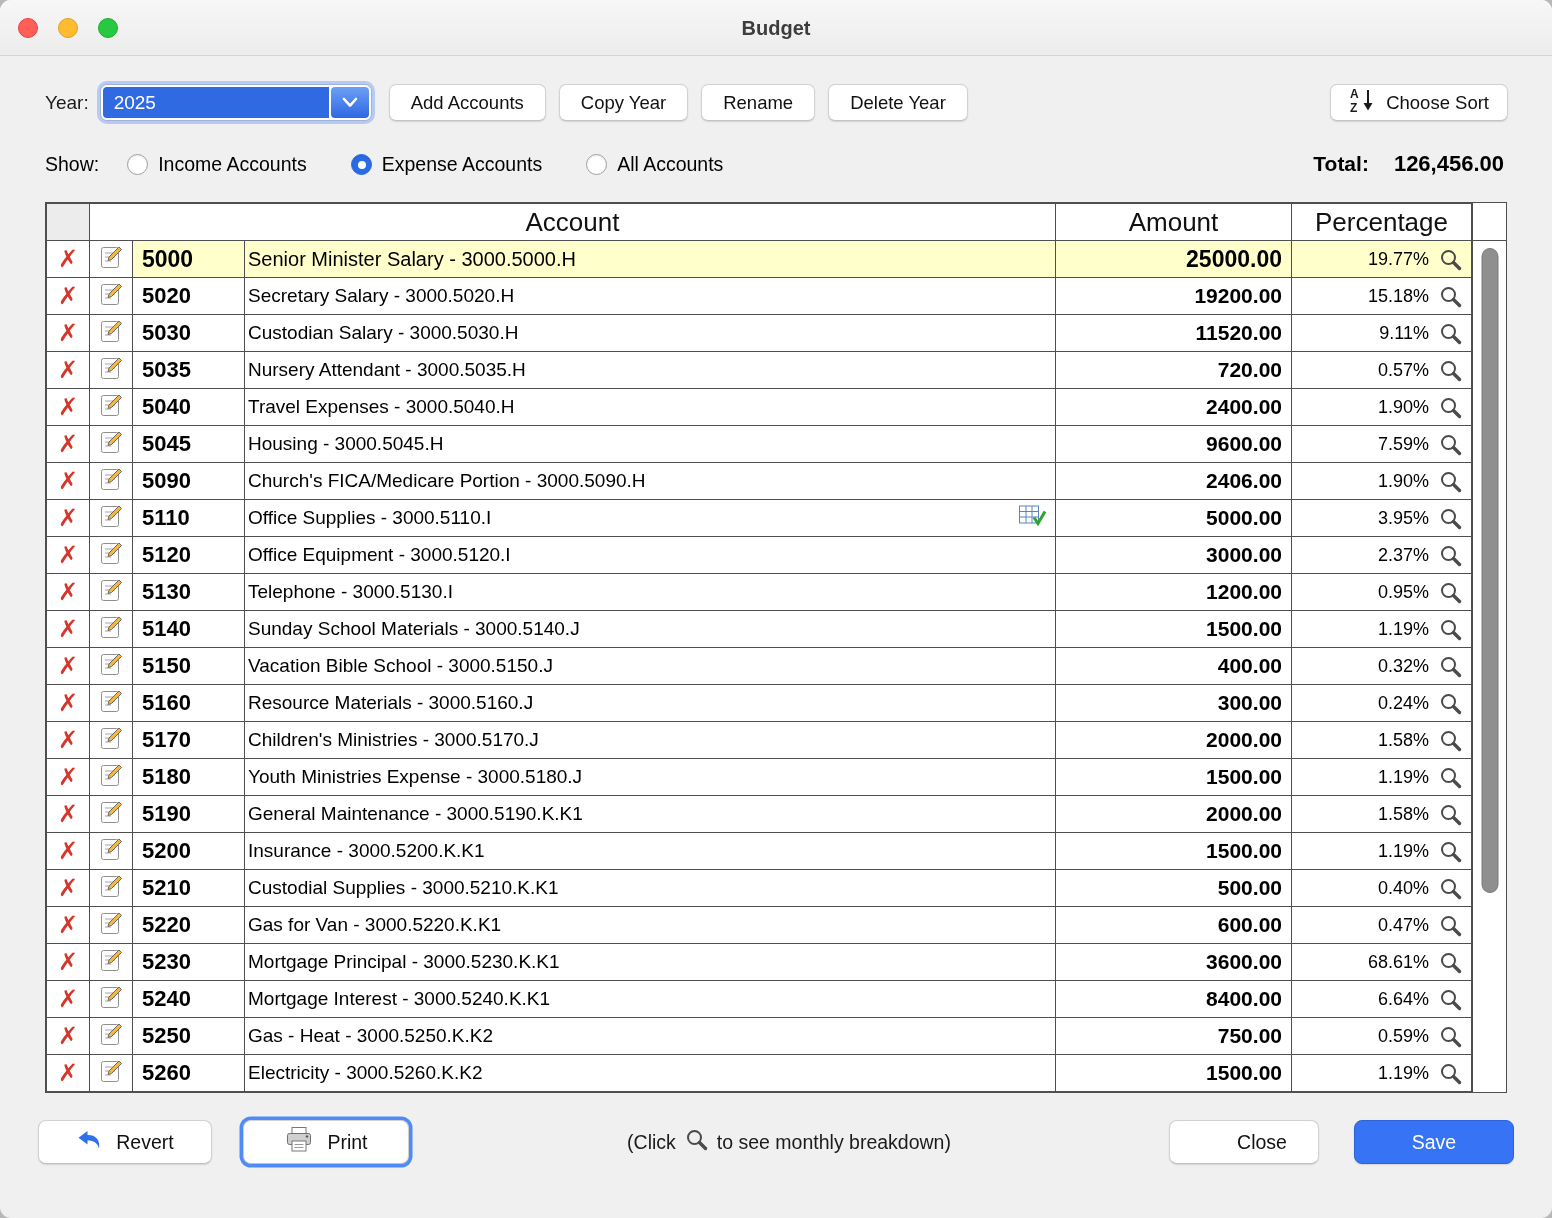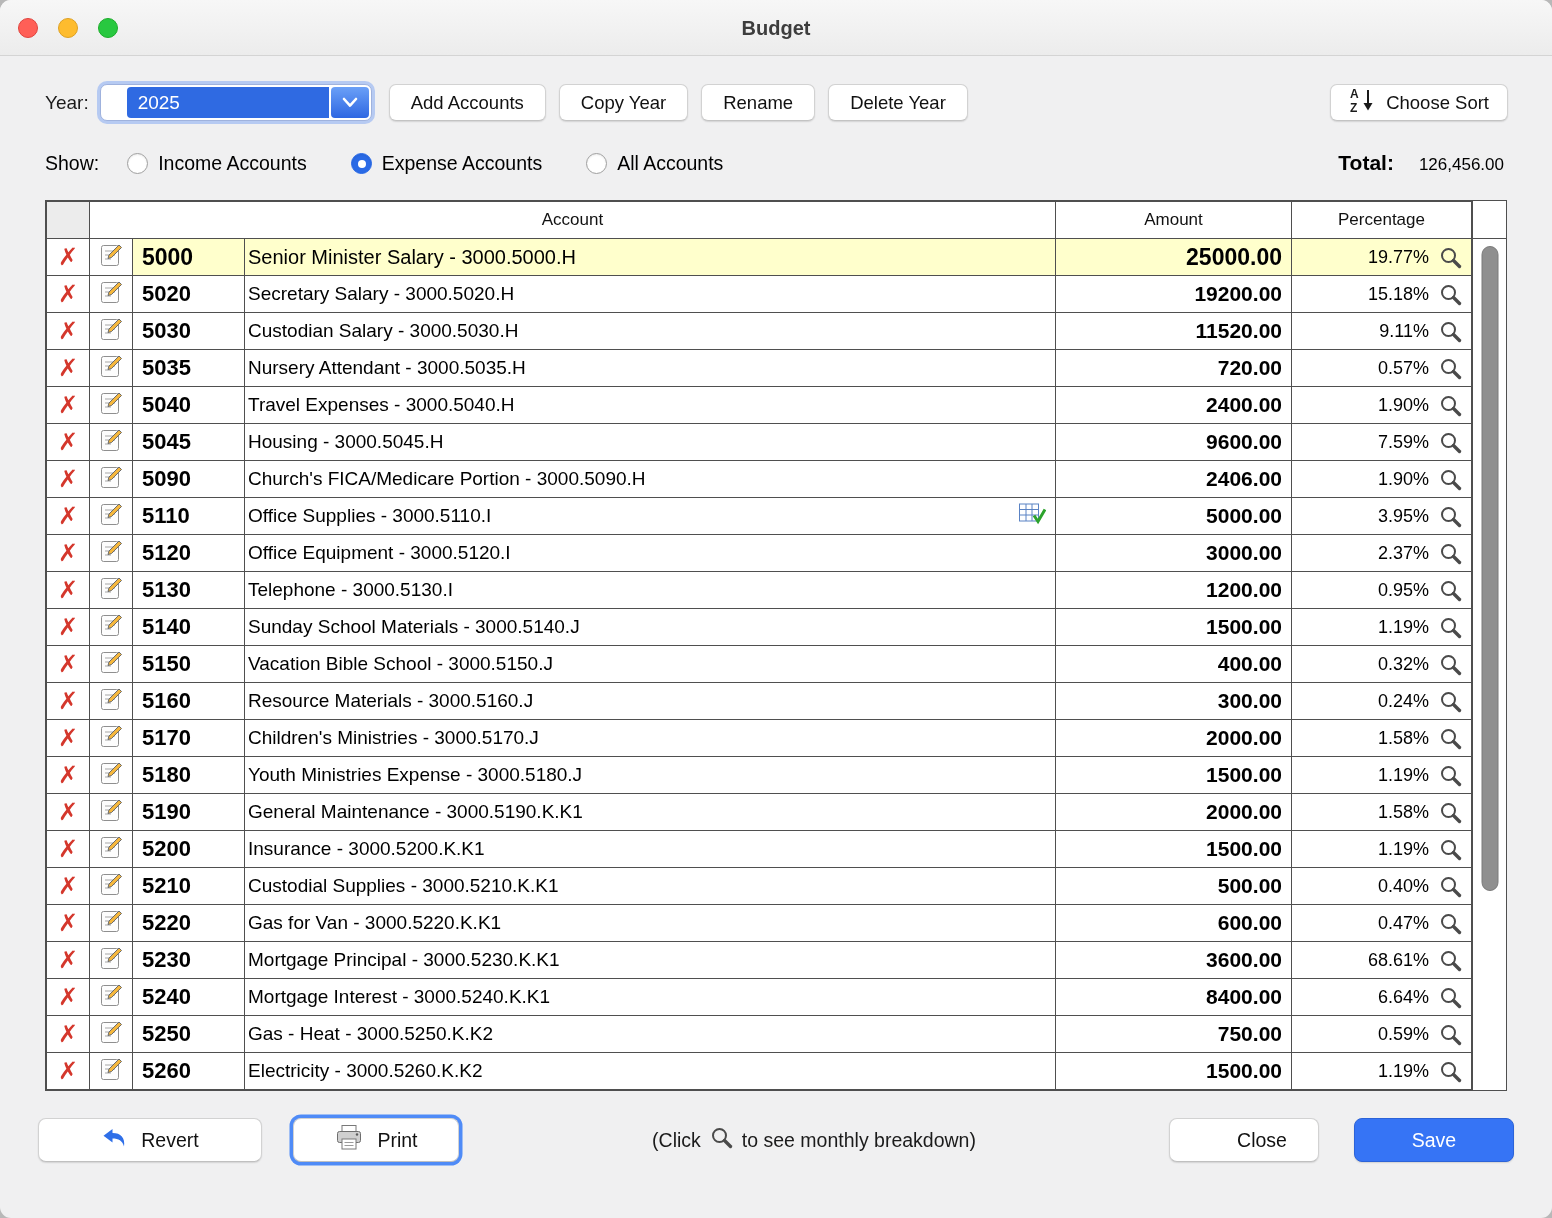--- a/index.html
+++ b/index.html
@@ -11,44 +11,44 @@
   .traffic { position:absolute; left:18px; top:18px; display:flex; gap:20px; }
   .light { width:20px; height:20px; border-radius:50%; display:inline-block; }
   .light.red { background:#ff5f57; border:1px solid #e0443e; }
   .light.yellow { background:#febc2e; border:1px solid #dea123; }
   .light.green { background:#28c840; border:1px solid #1dad2b; }
   .win-title { position:absolute; left:0; right:0; top:0; height:56px; display:flex; align-items:center; justify-content:center; font-size:20px; font-weight:bold; color:#3d3d3d; }
 
   
   .toolbar { display:flex; align-items:center; padding:28px 44px 0 45px; }
   .year-label { font-size:19px; color:#1b1b1b; margin-right:11px; }
-  .combo { display:flex; align-items:stretch; width:272px; height:37px; background:#fff; border:1px solid #9fb2dd; border-radius:7px; box-shadow:0 0 0 3px rgba(110,155,245,.45); overflow:hidden; cursor:default;padding-left:24px; }
+  .combo { display:flex; align-items:stretch; width:272px; height:37px; background:#fff; border:1px solid #9fb2dd; border-radius:7px; box-shadow:0 0 0 3px rgba(110,155,245,.45); overflow:hidden; cursor:default; }
   .combo-value { flex:1; margin:2px 0 2px 2px; background:#2f6ae2; border-radius:4px 0 0 4px; color:#fff; font-size:19px; display:flex; align-items:center; padding-left:11px; }
   .combo-btn { width:38px; margin:2px; border-radius:4px; background:linear-gradient(#6ba0f7,#2e67e2); display:flex; align-items:center; justify-content:center; }
   .btn { background:#fff; border:1px solid #d2d2d2; border-bottom-color:#c3c3c3; border-radius:7px; height:37px; padding:0 21px; font-size:18.5px; color:#111; box-shadow:0 1px 1.5px rgba(0,0,0,.12); margin-left:13px; display:inline-flex; align-items:center; cursor:default; font-family:inherit; }
   .btn.first { margin-left:17px; }
   .sort-btn { margin-left:auto; display:flex; align-items:center; gap:11px; padding:0 18px; }
 
   
   .show-row { display:flex; align-items:center; padding:30px 48px 0 45px; }
   .show-label { font-size:19.5px; margin-right:28px; }
   .radio-group { display:flex; align-items:center; }
   .radio-option { display:flex; align-items:center; gap:10px; margin-right:44px; font-size:19.5px; cursor:default; }
   .radio-icon { width:21px; height:21px; border-radius:50%; background:#fff; border:1px solid #9f9f9f; box-shadow:inset 0 1px 2px rgba(0,0,0,.08); display:inline-block; position:relative; flex:none; }
   .radio-icon.checked { background:#2a6ae6; border-color:#2a6ae6; }
   .radio-icon.checked::after { content:""; position:absolute; left:6.5px; top:6.5px; width:8px; height:8px; border-radius:50%; background:#fff; }
   .totals { margin-left:auto; display:flex; align-items:baseline; gap:25px; }
   .total-label { font-size:21px; font-weight:bold; }
-  .total-value { font-size:17px; font-weight:normal; }
+  .total-value { font-size:22px; font-weight:bold; }
 
   
   .table-wrap { margin:25px 45px 0 45px; position:relative; border:1px solid #4f4f4f; background:#fff; padding-right:34px; }
   table { width:100%; border-collapse:collapse; table-layout:fixed; }
   th, td { border:1px solid #4f4f4f; height:37px; overflow:hidden; white-space:nowrap; }
-  th { font-weight:normal; font-size:17px; color:#111; background:#fff; }
+  th { font-weight:normal; font-size:26px; color:#111; background:#fff; }
   th.h-blank { background:#ececec; }
   td.c-del { text-align:center; background:#fff; }
   .del { color:#d4372c; font-size:24px; line-height:1; cursor:default; }
   td.c-edit { text-align:center; background:#fff; }
   td.c-num { font-weight:bold; font-size:22px; padding-left:9px; }
   td.c-name { font-size:19px; padding-left:3px; position:relative; }
   td.c-name .bkic { position:absolute; right:9px; top:50%; transform:translateY(-50%); }
   td.c-amt { font-weight:bold; font-size:21px; text-align:right; padding-right:9px; }
   td.c-pct { padding:0; }
   .pctwrap { display:flex; align-items:center; justify-content:flex-end; height:100%; }
@@ -60,21 +60,21 @@
   tr.selected td.c-name { font-size:20px; }
 
   
   .scroll-strip { position:absolute; top:0; right:0; bottom:0; width:34px; border-left:1px solid #4f4f4f; background:#fff; }
   .scroll-head { height:38px; border-bottom:1px solid #4f4f4f; background:#fff; }
   .scroll-thumb { position:absolute; top:45px; left:50%; transform:translateX(-50%); width:17px; height:645px; background:#8f8f8f; border:1px solid #7b7b7b; border-radius:9px; }
 
   
   .footer { display:flex; align-items:center; padding:27px 38px 0 38px; }
   .fbtn { background:#fff; border:1px solid #d2d2d2; border-bottom-color:#c0c0c0; border-radius:8px; height:44px; font-size:19.5px; color:#111; box-shadow:0 1px 1.5px rgba(0,0,0,.12); display:inline-flex; align-items:center; justify-content:center; gap:13px; cursor:default; font-family:inherit; }
-  .revert-btn { width:224px; }
+  .revert-btn { width:174px; }
   .print-btn { width:166px; margin-left:31px; box-shadow:0 0 0 3.5px #4f8bf7; }
   .hint { margin:0 auto; font-size:19.5px; color:#1b1b1b; display:flex; align-items:center; gap:8px; }
   .close-btn { width:150px; margin-right:35px;padding-left:36px; }
   .save-btn { width:160px; background:#3674f5; border:1px solid #2c63d8; color:#fff; }
 </style>
 </head>
 <body>
 
 <div class="window">
 

